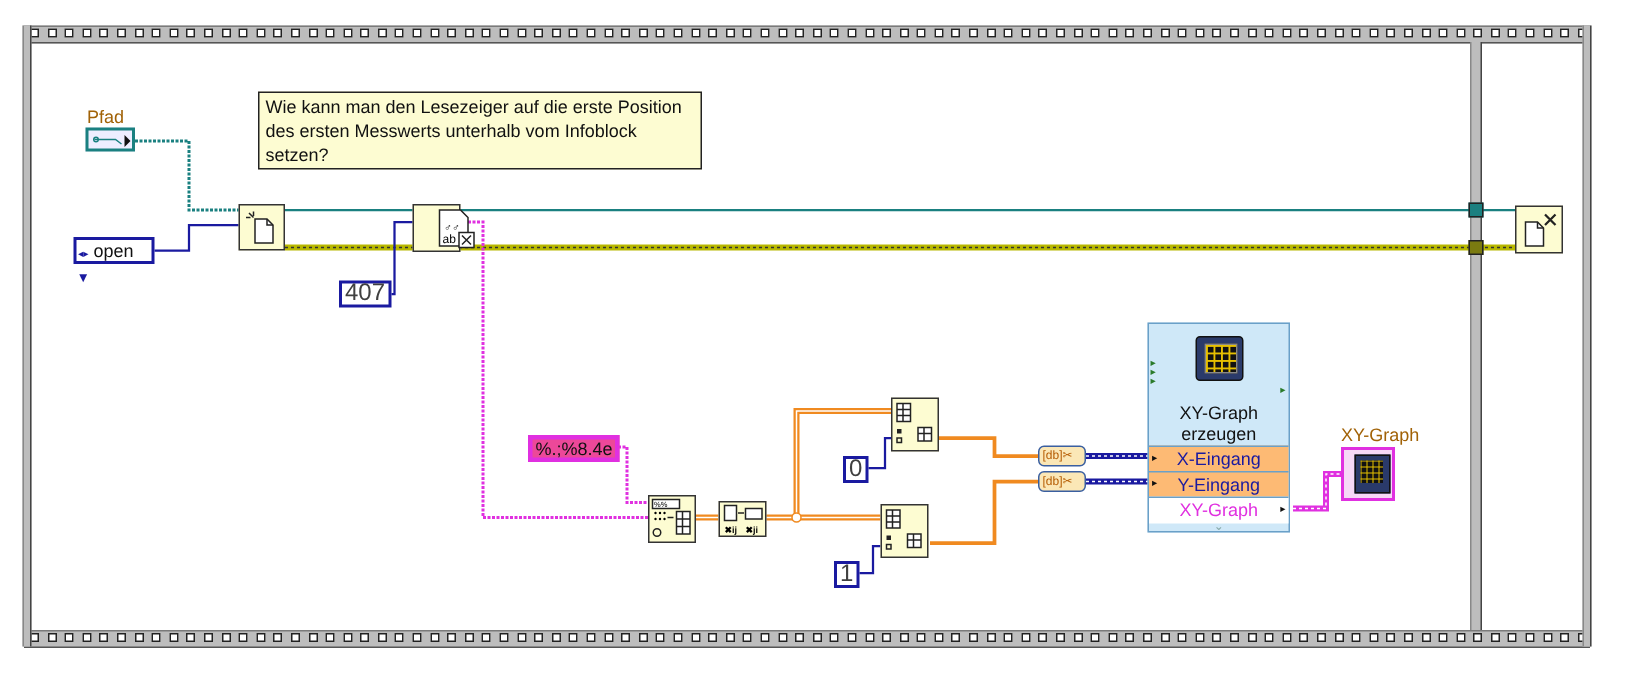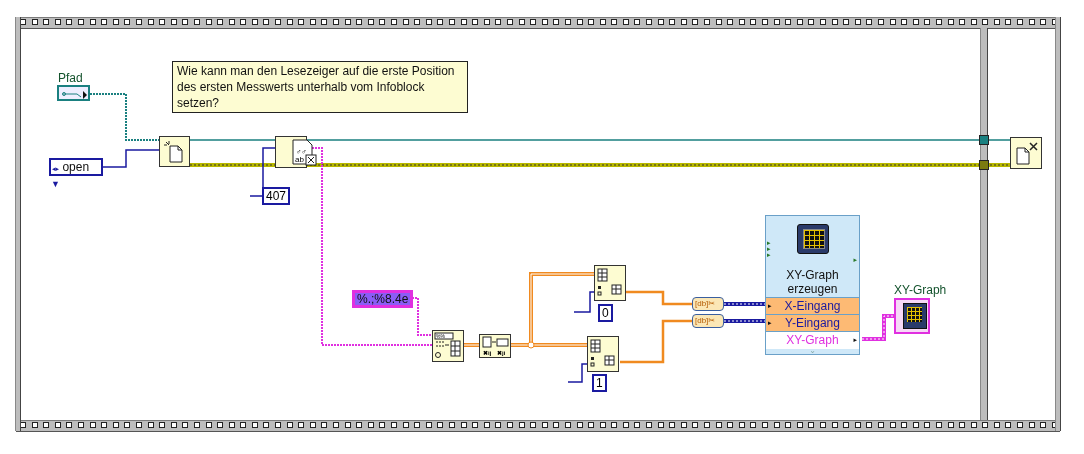--- a/index.html
+++ b/index.html
@@ -4,22 +4,22 @@
 <style>
   html, body { margin:0; padding:0; background:#ffffff; }
   body { width:1084px; height:454px; position:relative; overflow:hidden; font-family:"Liberation Sans", sans-serif; }
   
   .strip-h { position:absolute; height:10px; background:#bdbdbd; border-top:1px solid #7a7a7a; border-bottom:1px solid #555;
     background-image: linear-gradient(#bdbdbd,#bdbdbd); }
   .hole-row { position:absolute; display:flex; gap:5.6px; top:1px; left:4px; }
   .hole { width:6px; height:6px; background:#fff; border:1px solid #222; box-sizing:border-box; }
   .strip-v { position:absolute; width:6px; background:#bdbdbd; border-left:1px solid #888; border-right:1px solid #444; }
   .node { position:absolute; background:#fdfcd2; border:1px solid #333; box-sizing:border-box; }
-  .numconst { position:absolute; border:2px solid #1a1aa0; background:#fff; font-size:12px; color:#000000; padding:0 2px; line-height:14px; box-sizing:border-box;margin-left:36px; }
-  .label { position:absolute; font-size:12px; color:#14532d; }
+  .numconst { position:absolute; border:2px solid #1a1aa0; background:#fff; font-size:16px; color:#404040; padding:0 2px; line-height:14px; box-sizing:border-box; }
+  .label { position:absolute; font-size:12px; color:#a16207; }
   .comment { position:absolute; background:#fdfcd2; border:1px solid #222; font-size:12px; line-height:16px; padding:1px 4px; color:#111; box-sizing:border-box; }
   svg.wires { position:absolute; left:0; top:0; }
   .tunnel { position:absolute; width:10px; height:10px; border:1px solid #222; box-sizing:border-box; }
   .express { position:absolute; background:#cfe8f8; border:1px solid #6aa0c8; box-sizing:border-box; }
   .term-row { position:absolute; left:0; right:0; height:17px; border-top:1px solid #6aa0c8; font-size:12px; text-align:center; line-height:16px; color:#1a1aa0; }
   .bundle { position:absolute; width:32px; height:14px; background:#fbe7b6; border:1px solid #3a5fa0; border-radius:4px; box-sizing:border-box; font-size:8px; color:#b45a00; line-height:12px; padding-left:2px; }
 </style>
 </head>
 <body>
 
@@ -290,21 +290,21 @@
 <div class="node" style="left:275px; top:136px; width:32px; height:32px;padding-left:12px;">
   <svg width="30" height="30">
       <path d="M5 3 H19 L24 8 V27 H5 Z" fill="#fff" stroke="#222"></path>
       <text x="8" y="17" font-size="7" font-family="Liberation Sans, sans-serif">♂♂</text>
       <text x="7" y="25" font-size="8" font-family="Liberation Sans, sans-serif">ab</text>
       <rect x="18" y="18" width="10" height="10" fill="#fff" stroke="#222"></rect>
       <path d="M20 20 L26 26 M26 20 L20 26" stroke="#222"></path>
     </svg>
 </div>
 
-<div style="position:absolute; left:352px; top:290px; height:18px; border:3px solid #e030e0; background:#8b5cf6; box-sizing:border-box; font-size:12px; line-height:12px; padding:0 2px; color:#111;">%.;%8.4e</div>
+<div style="position:absolute; left:352px; top:290px; height:18px; border:3px solid #e030e0; background:#ec4899; box-sizing:border-box; font-size:12px; line-height:12px; padding:0 2px; color:#111;">%.;%8.4e</div>
 
 <div class="node" style="left:432px; top:330px; width:32px; height:32px;">
   <svg width="30" height="30">
       <rect x="2" y="2" width="18" height="6" fill="#fff" stroke="#222"></rect>
       <text x="3" y="7" font-size="5">%%</text>
       <circle cx="4" cy="11" r="0.8"></circle>
       <circle cx="7" cy="11" r="0.8"></circle>
       <circle cx="10" cy="11" r="0.8"></circle>
       <circle cx="4" cy="15" r="0.8"></circle>
       <circle cx="7" cy="15" r="0.8"></circle>

